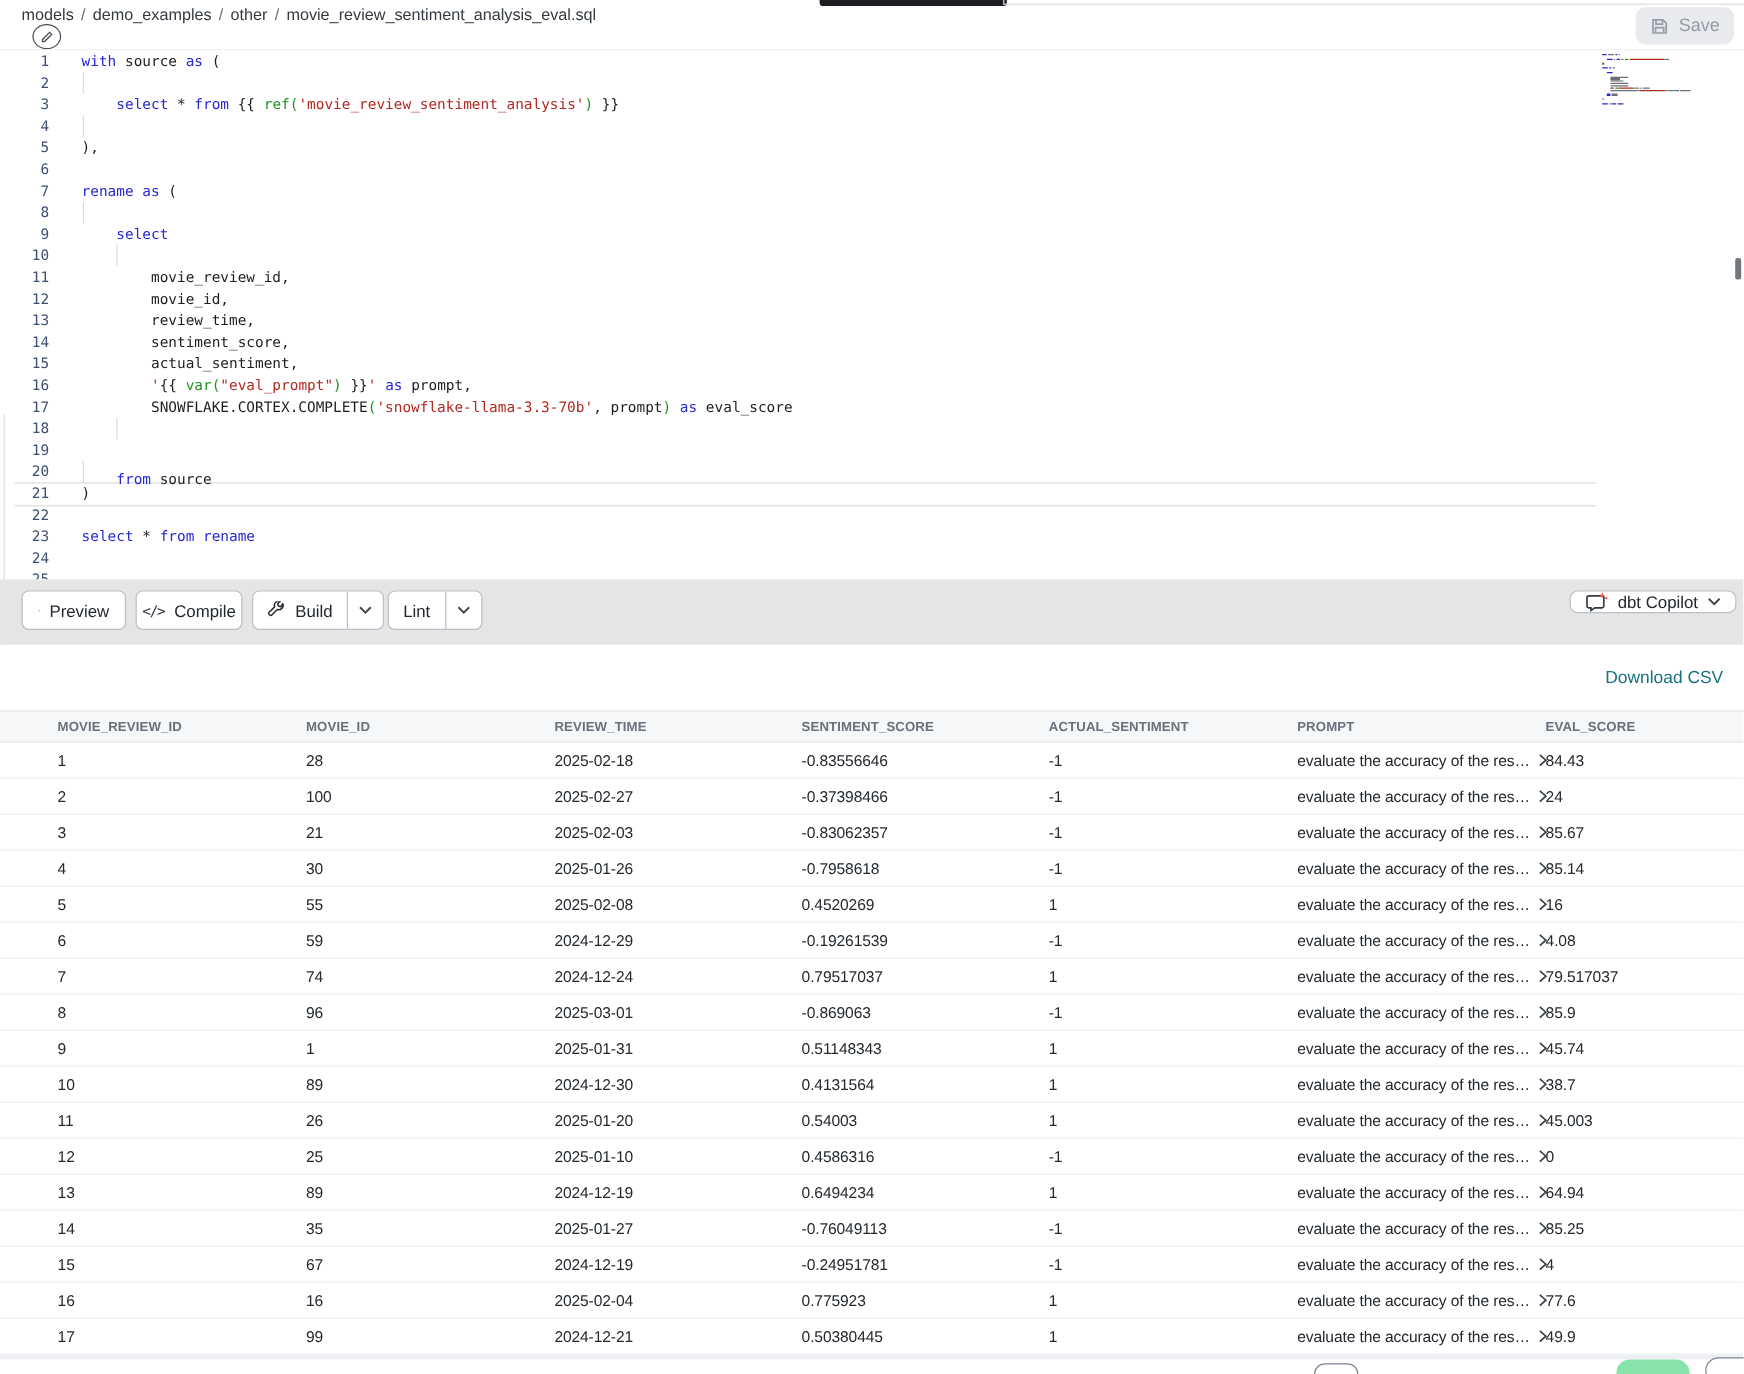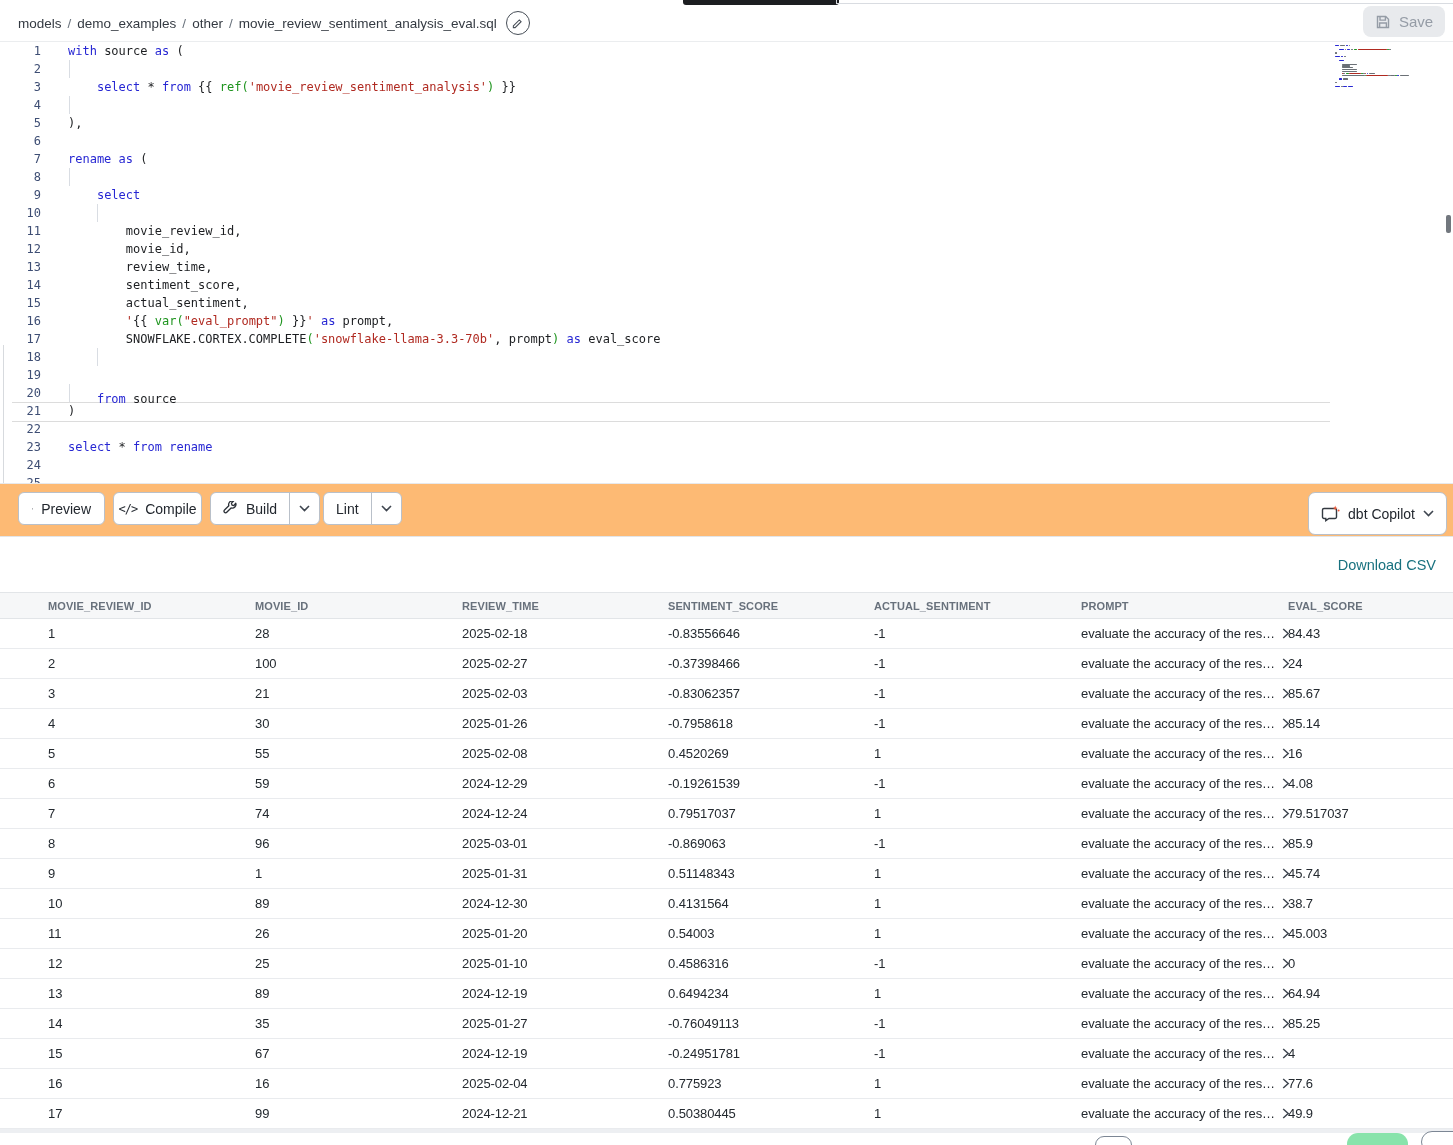--- a/index.html
+++ b/index.html
@@ -6,21 +6,21 @@
   body{
     width:1453px;height:1145px;position:relative;overflow:hidden;background:#ffffff;
     font-family:"Liberation Sans", sans-serif;color:#22272e;
   }
   
   .tab-artifact-h{position:absolute;top:3px;left:836px;width:617px;height:0;border-top:1px solid #d9dce1;}
   .tab-artifact-v{position:absolute;top:0;left:836px;width:0;height:4px;border-left:1px solid #d9dce1;}
   .black-bar{position:absolute;top:0;left:683px;width:156px;height:5px;background:#1c1e21;border-radius:0 0 3px 3px;}
   .topbar{position:absolute;top:5px;left:0;width:1453px;height:36px;}
   .topbar-border{position:absolute;top:41px;left:0;width:1453px;height:0;border-top:1px solid #ebedef;}
-  .breadcrumb{position:absolute;left:18px;top:0;height:36px;display:flex;align-items:center;font-size:13.5px;color:#343a42;}
+  .breadcrumb{position:absolute;left:18px;top:0;height:36px;display:flex;align-items:flex-start;font-size:13.5px;color:#343a42;flex-direction:column;}
   .crumb{cursor:default;}
   .crumb-sep{margin:0 6px;color:#6a737d;}
   .crumb-action{margin-left:9px;width:22px;height:22px;border:1.2px solid #474e57;border-radius:50%;
     display:flex;align-items:center;justify-content:center;background:#fff;}
   .save-btn{position:absolute;right:8px;top:1px;width:82px;height:31px;background:#e8eaed;border:none;border-radius:8px;
     display:flex;align-items:center;justify-content:center;gap:8px;color:#959ca6;font-size:15px;font-family:"Liberation Sans",sans-serif;}
   
   .editor{position:absolute;top:42px;left:0;width:1453px;height:441px;overflow:hidden;background:#fff;}
   .gutter-num{position:absolute;left:0;width:41px;text-align:right;height:18px;line-height:18px;
     font-family:"DejaVu Sans Mono",monospace;font-size:12px;color:#3e4e74;}
@@ -30,35 +30,35 @@
   .tok-s{color:#b02a21;}
   .tok-j{color:#1e941e;}
   .tok-t{color:#1c1e21;}
   .indent-guide{position:absolute;width:0;height:18px;border-left:1px solid #d9dde3;}
   .active-line{position:absolute;left:12px;width:1318px;height:18px;border-top:1px solid #dcdcdc;border-bottom:1px solid #dcdcdc;}
   .minimap{position:absolute;left:1335px;top:3px;width:112px;height:90px;}
   .mm-seg{position:absolute;height:1.3px;border-radius:0.5px;}
   .v-scroll-thumb{position:absolute;right:2px;top:173px;width:5px;height:18px;background:#72777e;border-radius:2px;}
   .left-hairline{position:absolute;left:3px;top:345px;width:0;height:192px;border-left:1px solid #d7dade;}
   
-  .toolbar{position:absolute;top:483px;left:0;width:1453px;height:54px;background:#fdba74;
+  .toolbar{position:absolute;top:483px;left:0;width:1453px;height:54px;background:#e5e5e5;
     border-top:1px solid #e7e9ec;border-bottom:1px solid #e2e5e8;box-sizing:border-box;padding-left:48px;}
   .tb-btn{position:absolute;top:8px;height:33px;background:#fff;border:1px solid #b9c0c9;border-radius:6px;
     display:flex;align-items:center;justify-content:center;gap:8px;font-size:14px;color:#22272e;
     font-family:"Liberation Sans",sans-serif;padding:0 13px;box-sizing:border-box;}
   .tb-split{position:absolute;top:8px;height:33px;border:1px solid #b9c0c9;border-radius:6px;display:flex;box-sizing:border-box;background:#fff;justify-content:center;}
   .tb-split .main{display:flex;align-items:center;gap:8px;padding:0 12px;font-size:14px;color:#22272e;}
   .tb-split .chev{display:flex;align-items:center;justify-content:center;width:29px;border-left:1px solid #b9c0c9;}
   .compile-glyph{font-family:"DejaVu Sans Mono",monospace;font-size:12px;color:#2a2f36;letter-spacing:-1px;}
   .tabs{position:absolute;left:423px;top:0;height:53px;display:flex;}
   .tab{position:relative;height:53px;display:flex;align-items:center;padding:0 14px;margin-right:8px;
     font-size:14.5px;color:#3e454d;cursor:pointer;}
   .tab.active{color:#22272e;}
   .tab.active::after{content:"";position:absolute;left:0;right:0;bottom:0;height:2.5px;background:#4b5158;}
-  .copilot-btn{position:absolute;right:6px;top:8px;height:43px;border:1px solid #b9c0c9;border-radius:7px;background:#fff;
+  .copilot-btn{position:absolute;right:6px;top:8px;height:19px;border:1px solid #b9c0c9;border-radius:7px;background:#fff;
     display:flex;align-items:center;gap:8px;padding:0 12px;font-size:14px;color:#22272e;box-sizing:border-box;}
   
   .statusbar{position:absolute;top:538px;left:0;width:1453px;height:54px;background:#fff;}
   .status-left{position:absolute;left:18px;top:0;height:54px;display:flex;align-items:center;font-size:14.5px;color:#22272e;}
   .status-divider{margin:0 9px;color:#55606b;}
   .link{color:#18717f;cursor:pointer;font-size:14.5px;}
   .change-link{margin-left:25px;}
   .download-link{position:absolute;right:17px;top:0;height:54px;display:flex;align-items:center;}
   
   .grid-row{display:grid;grid-template-columns:207px 207px 206px 206px 207px 207px 213px;padding-left:28px;}

